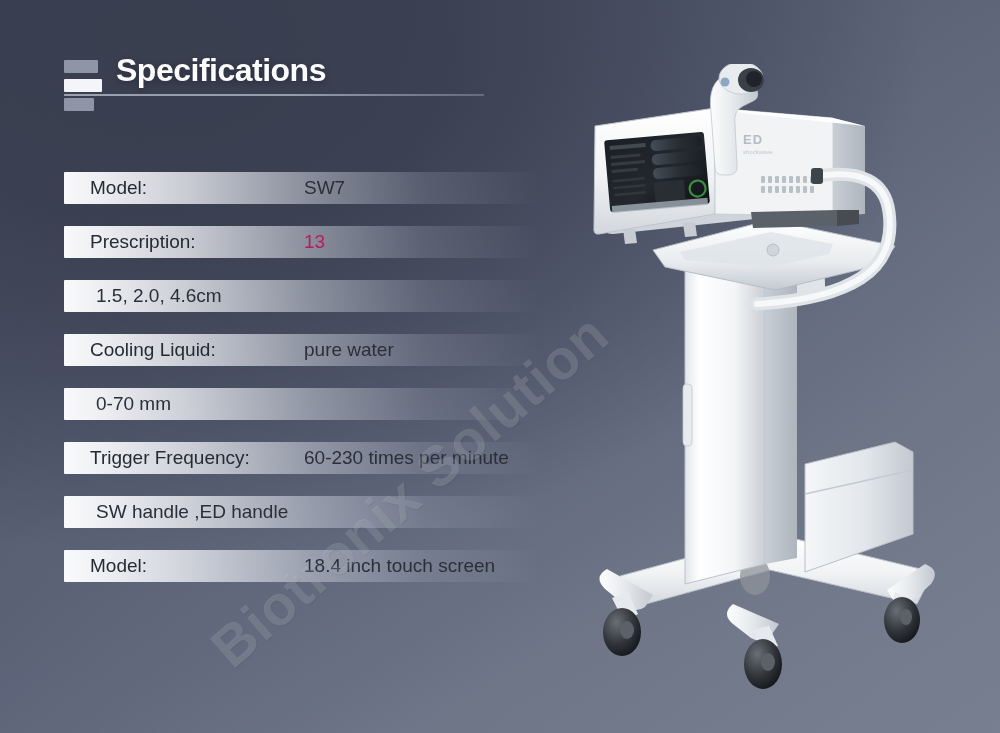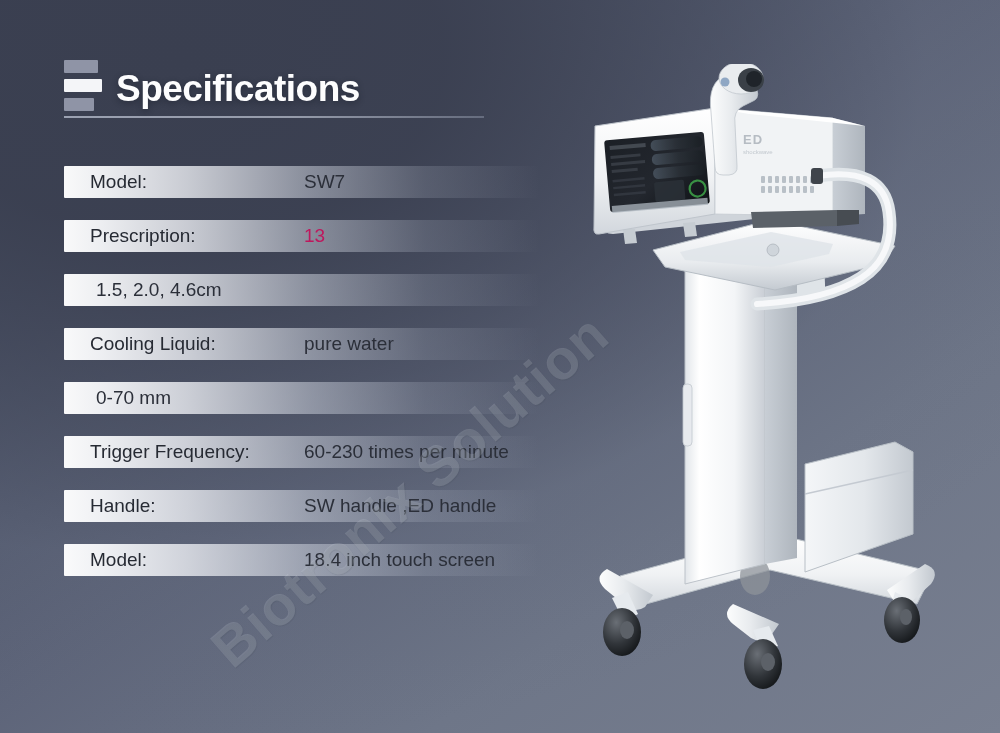--- a/index.html
+++ b/index.html
@@ -14,36 +14,35 @@
 
   
   #header { position:absolute; left:64px; top:52px; width:430px; }
   #hamburger { position:absolute; left:0; top:8px; width:40px; height:56px; }
   #hamburger i { display:block; position:absolute; left:0; border-radius:1px; }
   #hamburger i.b1 { top:0;  width:34px; height:13px; background:#8f94a6; }
   #hamburger i.b2 { top:19px; width:38px; height:13px; background:#f4f5f8; }
   #hamburger i.b3 { top:38px; width:30px; height:13px; background:#8f94a6; }
   #title {
     margin-left:52px;
-    font-size:37px;
+    font-size:32px;
     font-weight:bold;
     color:#fdfdfe;
     letter-spacing:-0.5px;
     line-height:1.15;
     text-shadow:0 2px 6px rgba(20,24,36,0.45);
-    margin-top:16px;
   }
   #title-rule {
     margin-top:5px; margin-left:0;
     height:2px; width:420px;
     background:linear-gradient(to right, rgba(166,172,188,0.9) 0%, rgba(180,186,200,0.75) 55%, rgba(150,158,176,0.45) 100%);
   }
 
   
-  #spec-list { position:absolute; left:64px; top:166px; width:520px; }
+  #spec-list { position:absolute; left:64px; top:172px; width:520px; }
   .spec-row {
     position:relative;
     height:32px;
     margin-bottom:22px;
     display:flex;
     align-items:center;
   }
   .spec-row .bar {
     position:absolute; left:0; top:0; height:32px; width:475px;
     background:linear-gradient(to right,
@@ -140,21 +139,20 @@
   </div>
 
   <div class="spec-row">
     <div class="bar"></div>
     <div class="spec-label">Trigger Frequency:</div>
     <div class="spec-value">60-230 times per minute</div>
   </div>
 
   <div class="spec-row">
     <div class="bar"></div>
-    <div class="spec-label">Handle:</div>
     <div class="spec-value">SW handle ,ED handle</div>
   </div>
 
   <div class="spec-row">
     <div class="bar"></div>
     <div class="spec-label">Model:</div>
     <div class="spec-value">18.4 inch touch screen</div>
   </div>
 
 </div>

